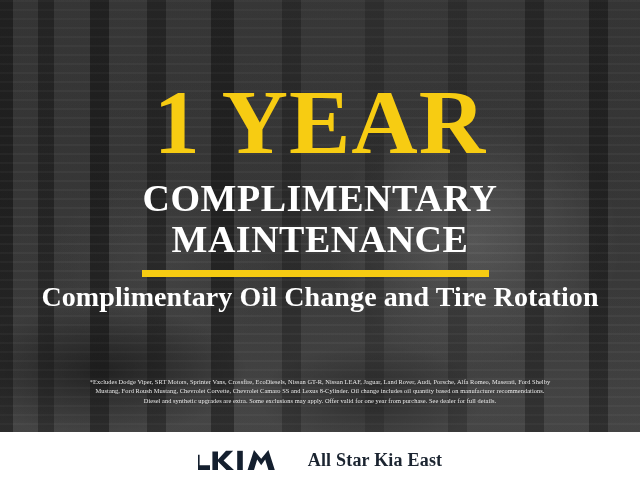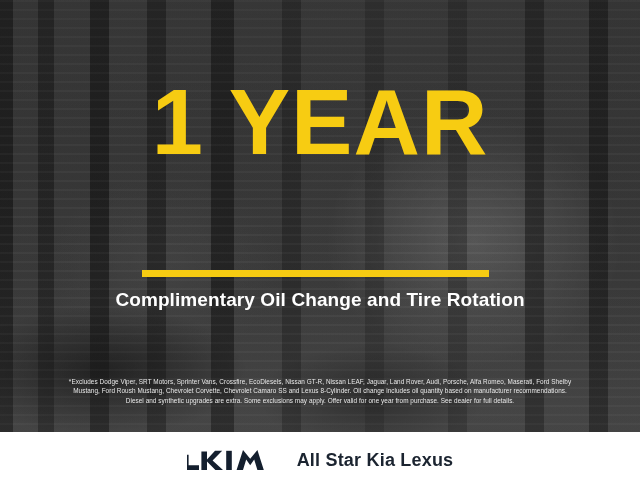--- a/index.html
+++ b/index.html
@@ -5,21 +5,21 @@
   html, body {
     margin: 0;
     padding: 0;
     background: #ffffff;
   }
   #banner {
     position: relative;
     width: 640px;
     height: 488px;
     overflow: hidden;
-    font-family: Liberation Sans, sans-serif;
+    font-family: Liberation Serif, serif;
     background: #ffffff;
   }
 
   
   .photo {
     position: absolute;
     left: 0; top: 0;
     width: 640px;
     height: 432px;
     overflow: hidden;
@@ -119,25 +119,25 @@
   .divider {
     position: absolute;
     top: 270px;
     left: 142px;
     width: 347px;
     height: 7px;
     background: #f7cc12;
   }
   .offer {
     position: absolute;
-    top: 287px;
+    top: 278px;
     left: 0;
     width: 640px;
     color: #ffffff;
-    font-size: 19px;
+    font-size: 28px;
     font-weight: bold;
     line-height: 1.33;
     letter-spacing: .1px;
   }
 
   
   .legal {
     position: absolute;
     top: 377px;
     left: 12px;
@@ -178,20 +178,24 @@
 <div id="banner">
 
   <div class="photo">
     <div class="bay"></div>
     <div class="scrim"></div>
   </div>
 
   <div class="copy">
     <div class="headline-year">1 YEAR</div>
 
+    <div class="headline-sub">
+      <div>COMPLIMENTARY</div>
+      <div>MAINTENANCE</div>
+    </div>
 
     <div class="divider"></div>
 
     <div class="offer">
       <div>Complimentary Oil Change and Tire Rotation</div>
     </div>
 
     <div class="legal">
       <div>*Excludes Dodge Viper, SRT Motors, Sprinter Vans, Crossfire, EcoDiesels, Nissan GT-R, Nissan LEAF, Jaguar, Land Rover, Audi, Porsche, Alfa Romeo, Maserati, Ford Shelby</div>
       <div>Mustang, Ford Roush Mustang, Chevrolet Corvette, Chevrolet Camaro SS and Lexus 8-Cylinder. Oil change includes oil quantity based on manufacturer recommendations.</div>
@@ -199,16 +203,16 @@
     </div>
   </div>
 
   <div class="footer">
     <svg class="kia-logo" width="88" height="22" viewBox="0 0 220 54" aria-hidden="true">
       <path fill="#141F2E" d="M4 14 L4 40 L30 40 L30 52 L0 52 L0 14 Z"></path>
       <path fill="#141F2E" d="M36 6 L50 6 L50 26 L70 4 L88 4 L64 28 L90 52 L71 52 L50 31 L50 52 L36 52 Z"></path>
       <path fill="#141F2E" d="M98 4 L112 4 L112 52 L98 52 Z"></path>
       <path fill="#141F2E" d="M124 52 L140 2 L158 24 L176 2 L192 52 L176 52 L168 26 L158 40 L148 26 L140 52 Z"></path>
     </svg>
-    <div class="dealer-name">All Star Kia Lexus</div>
+    <div class="dealer-name">All Star Kia East</div>
   </div>
 
 </div>
 
 </body></html>

